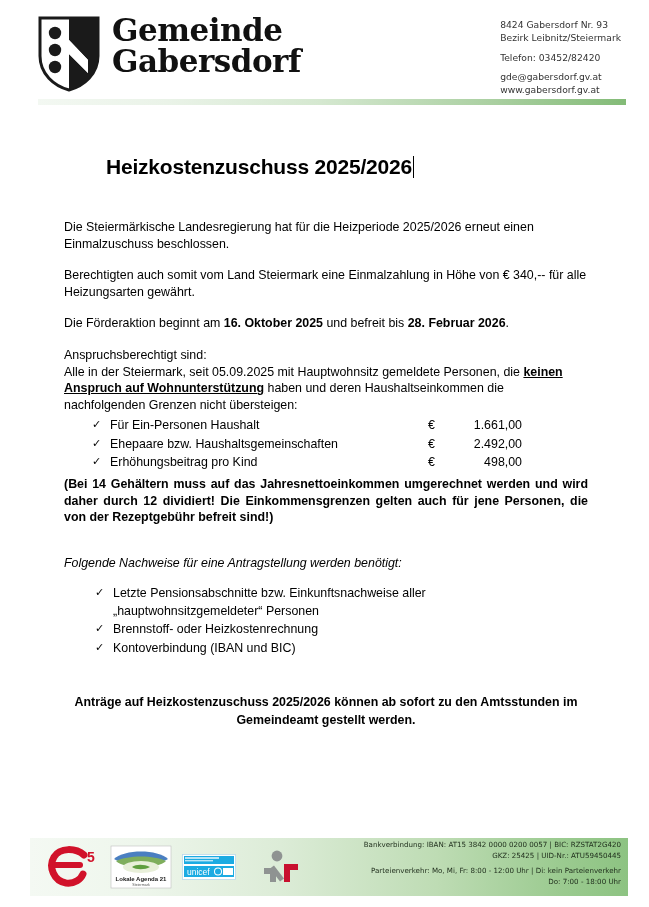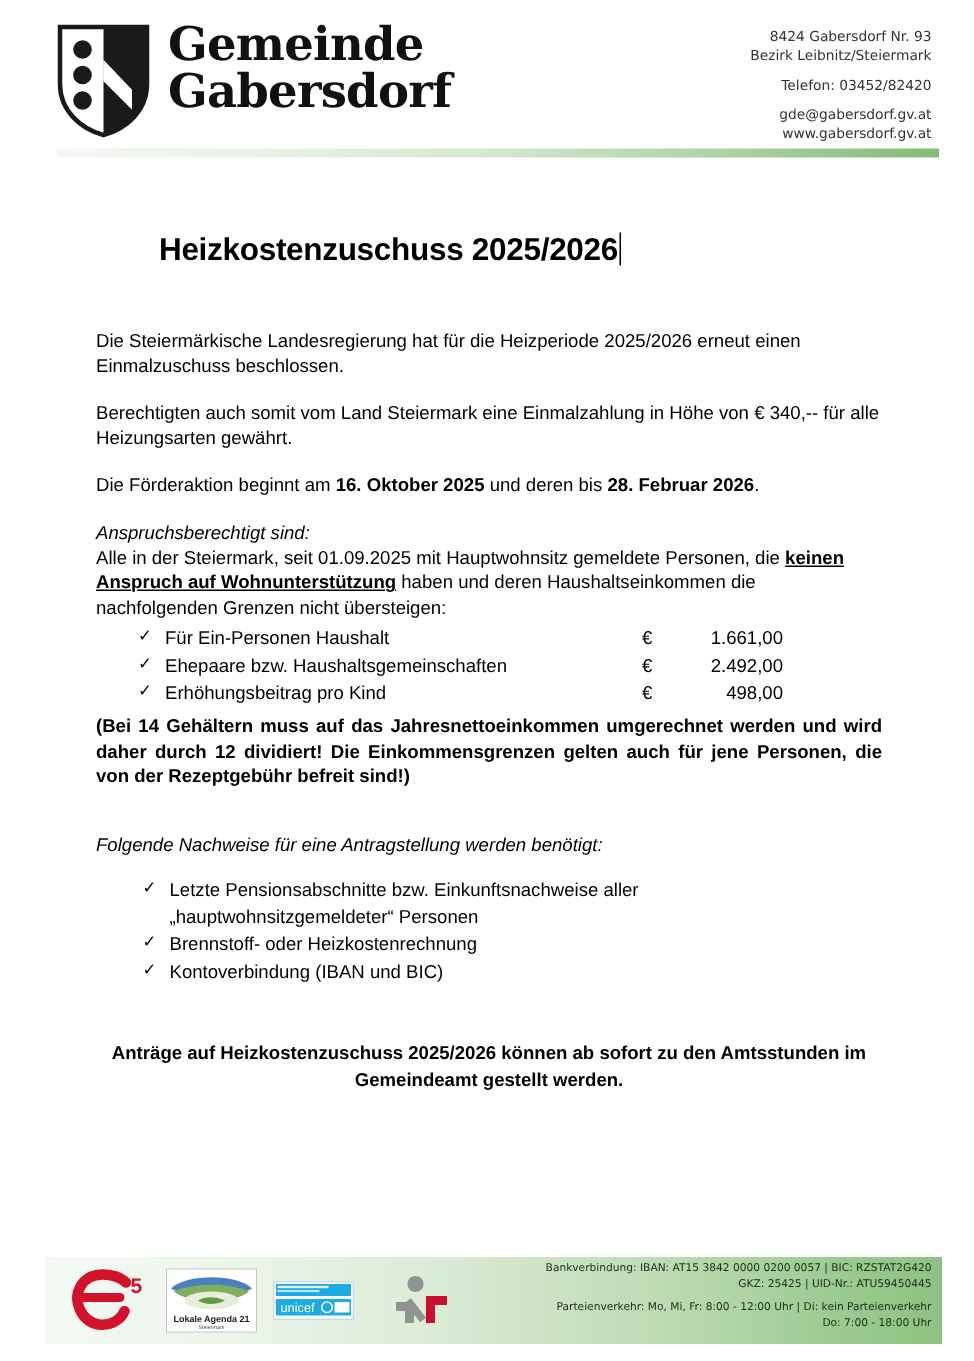--- a/index.html
+++ b/index.html
@@ -43,21 +43,20 @@
     display: block;
     color: #111111;
   }
   .muni-name .line.l2 {
     margin-top: 2px;
   }
   .contact {
     position: absolute;
     right: 28px;
     top: 18px;
-    text-align: right;
     font-family: "DejaVu Sans", sans-serif;
     font-size: 9.2px;
     line-height: 1.45;
     color: #333333;
   }
   .contact .grp { margin-bottom: 6px; }
   .contact .grp:last-child { margin-bottom: 0; }
 
   .green-bar {
     position: absolute;
@@ -100,21 +99,21 @@
     width: 524px;
     font-size: 12.4px;
     line-height: 1.35;
   }
   .p1 { top: 219px; }
   .p2 { top: 267px; }
   .p3 { top: 315px; }
   .p4 { top: 347px; }
 
   .bold { font-weight: bold; }
-  .ital { font-style: italic; }
+  .ital { }
   .uline-bold { font-weight: bold; text-decoration: underline; }
 
   .list {
     position: absolute;
     left: 92px;
     width: 430px;
     font-size: 12.4px;
     line-height: 1.42;
   }
   .list-amounts { top: 417px; }
@@ -251,25 +250,25 @@
   <div class="para p1">
     <span>Die Steiermärkische Landesregierung hat für die Heizperiode 2025/2026 erneut einen</span>
     <span>Einmalzuschuss beschlossen.</span>
   </div>
 
   <div class="para p2">
     <span>Berechtigten auch somit vom Land Steiermark eine Einmalzahlung in Höhe von</span>
     <span>€ 340,-- für alle Heizungsarten gewährt.</span>
   </div>
 
-  <div class="para p3"><span>Die Förderaktion beginnt am </span><span class="bold">16. Oktober 2025</span><span> und deren bis </span><span class="bold">28. Februar 2026</span><span>.</span></div>
+  <div class="para p3"><span>Die Förderaktion beginnt am </span><span class="bold">16. Oktober 2025</span><span> und befreit bis </span><span class="bold">28. Februar 2026</span><span>.</span></div>
 
   <div class="para p4">
     <div class="ital">Anspruchsberechtigt sind:</div>
-    <div><span>Alle in der Steiermark, seit 01.09.2025 mit Hauptwohnsitz gemeldete Personen, die</span>
+    <div><span>Alle in der Steiermark, seit 05.09.2025 mit Hauptwohnsitz gemeldete Personen, die</span>
       <span class="uline-bold">keinen Anspruch auf Wohnunterstützung</span><span> haben und deren Haushaltseinkommen die</span>
       <span>nachfolgenden Grenzen nicht übersteigen:</span></div>
   </div>
 
   <div class="list list-amounts">
     <div class="li">
       <span class="chk">✓</span>
       <span class="li-label">Für Ein-Personen Haushalt</span>
       <span class="li-cur">€</span>
       <span class="li-val">1.661,00</span>

